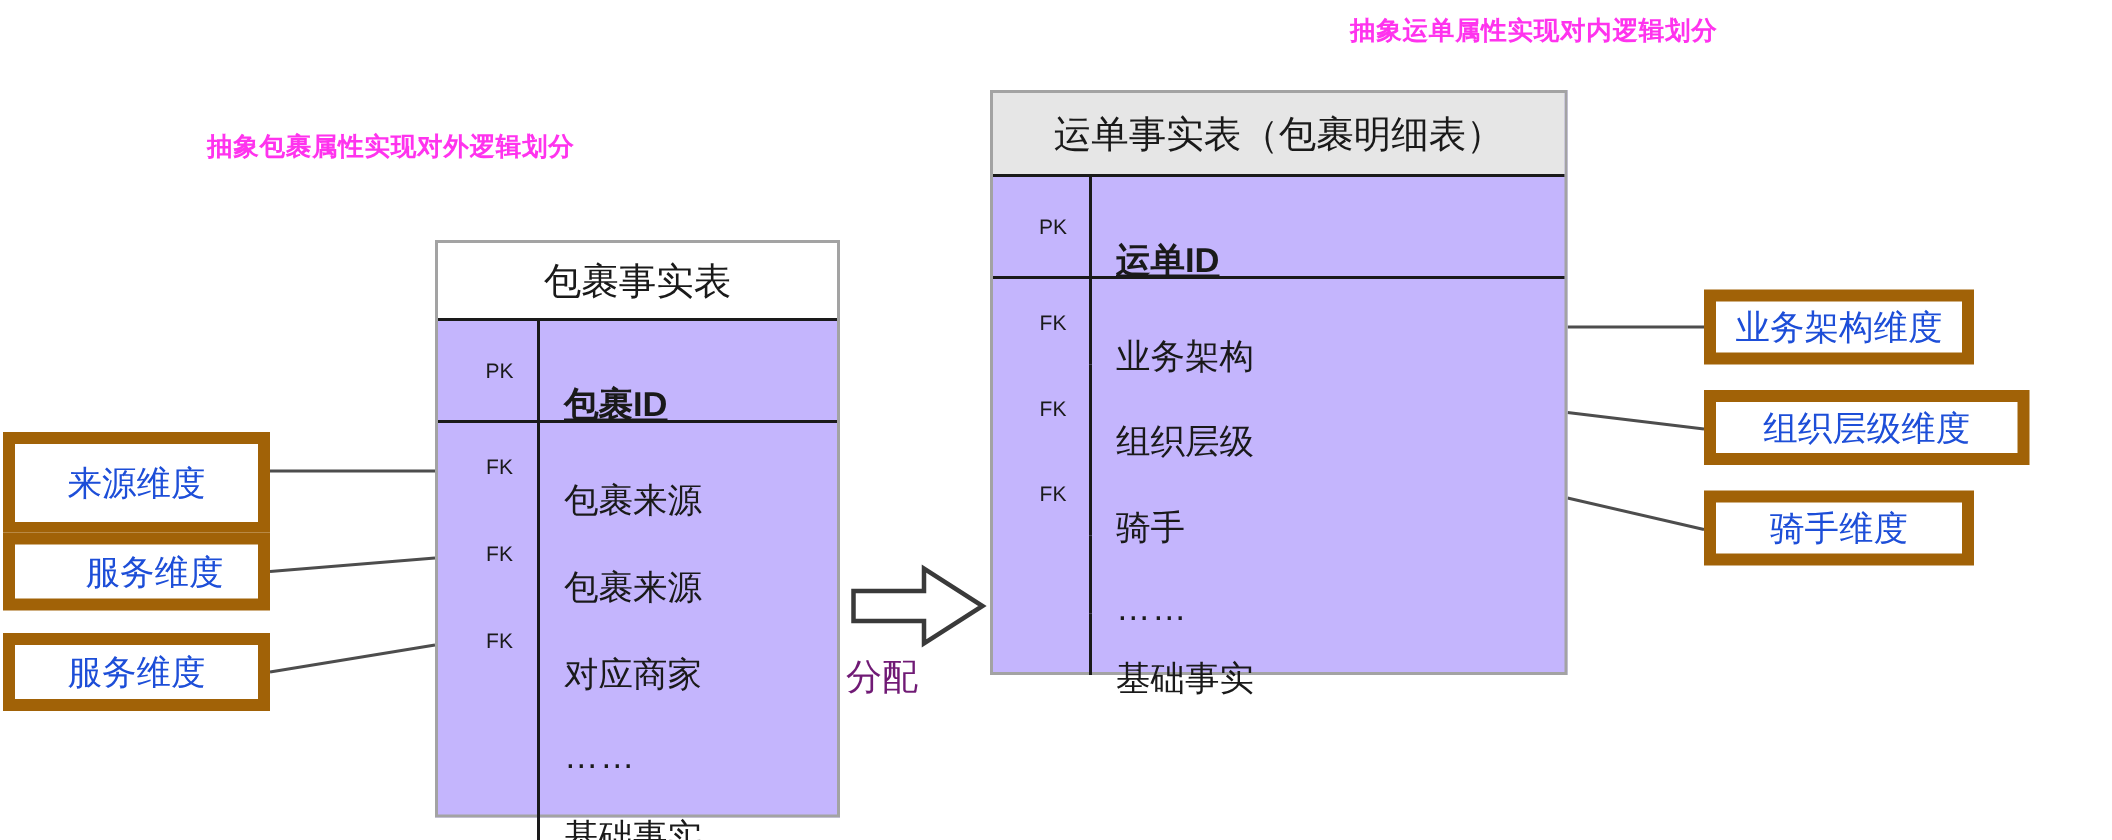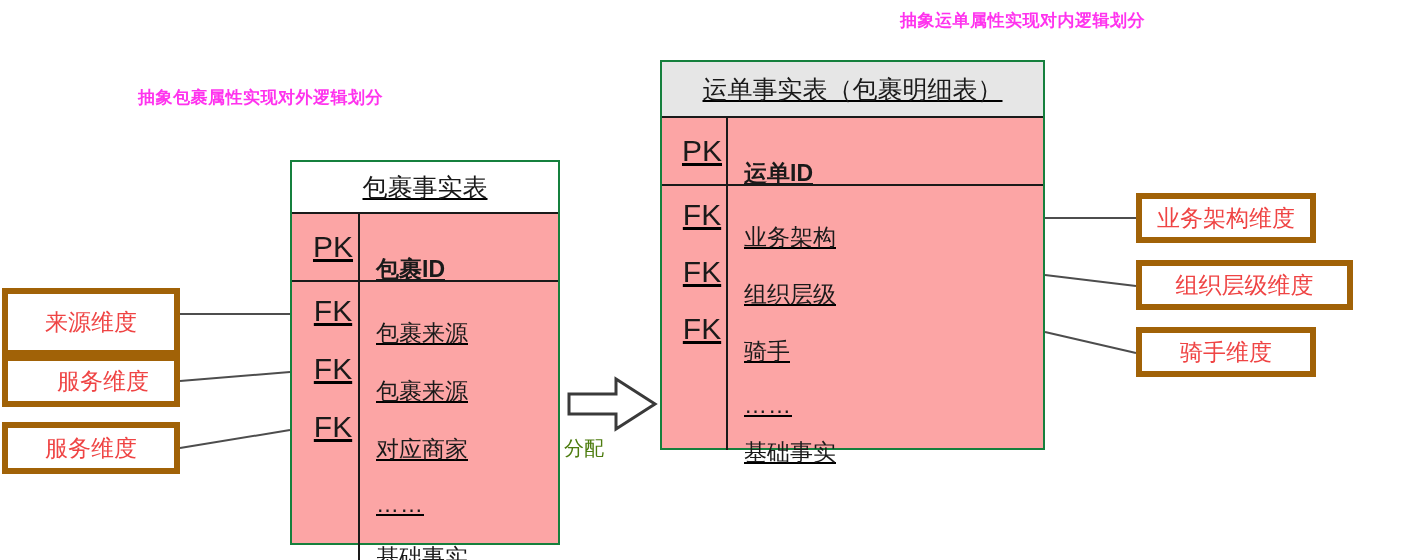--- a/index.html
+++ b/index.html
@@ -24,24 +24,23 @@
     font-weight: 700;
     white-space: nowrap;
     letter-spacing: 0.5px;
   }
   #caption-left  { left: 138px; top: 86px; }
   #caption-right { left: 900px; top: 9px; }
 
   
   .entity {
     position: absolute;
-    border: 2px solid #15803d;
-    background: #fca5a5;
-    box-sizing: border-box;
-    text-decoration: underline;
+    border: 2px solid #a3a3a3;
+    background: #c4b5fd;
+    box-sizing: border-box;
   }
   .entity-title {
     box-sizing: border-box;
     width: 100%;
     text-align: center;
     font-size: 25px;
     color: #1a1a1a;
     border-bottom: 2px solid #1a1a1a;
     display: flex;
     align-items: center;
@@ -56,21 +55,21 @@
 
   .erow {
     display: flex;
     align-items: center;
     box-sizing: border-box;
   }
   .erow .keycol {
     width: 68px;
     flex: 0 0 68px;
     text-align: center;
-    font-size: 30px;
+    font-size: 14px;
     color: #1a1a1a;
     align-self: stretch;
     display: flex;
     align-items: center;
     justify-content: center;
     border-right: 2px solid #1a1a1a;
     box-sizing: border-box;
     padding-left: 16px;
   }
   .erow .namecol {
@@ -89,28 +88,28 @@
     font-size: 23px;
     letter-spacing: 1px;
   }
 
   
   .entity.wide .erow .keycol { width: 66px; flex: 0 0 66px; }
 
   
   .dimbox {
     position: absolute;
-    border: 6px solid #a16207;
+    border: 8px solid #a16207;
     background: #ffffff;
     box-sizing: border-box;
     display: flex;
     align-items: center;
     justify-content: center;
     font-size: 23px;
-    color: #ef4444;
+    color: #1d4ed8;
     white-space: nowrap;
   }
 
   
   svg.links {
     position: absolute;
     left: 0; top: 0;
     width: 1408px;
     height: 560px;
     pointer-events: none;
@@ -128,22 +127,22 @@
   #flow-arrow polygon {
     fill: #ffffff;
     stroke: #3a3a3a;
     stroke-width: 3;
     stroke-linejoin: miter;
   }
   #arrow-label {
     position: absolute;
     left: 564px;
     top: 435px;
-    font-size: 20px;
-    color: #4d7c0f;
+    font-size: 24px;
+    color: #701a75;
     white-space: nowrap;
   }
 </style>
 </head>
 <body>
 
 <div id="canvas">
 
   <div class="caption" id="caption-left">抽象包裹属性实现对外逻辑划分</div>
   <div class="caption" id="caption-right">抽象运单属性实现对内逻辑划分</div>

